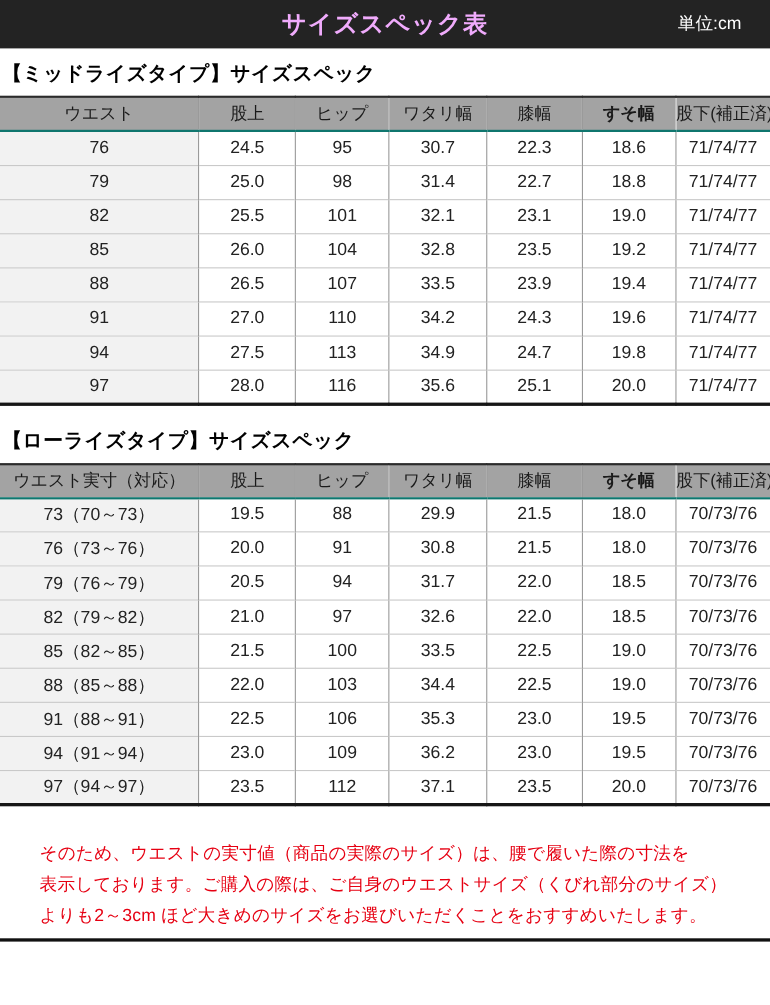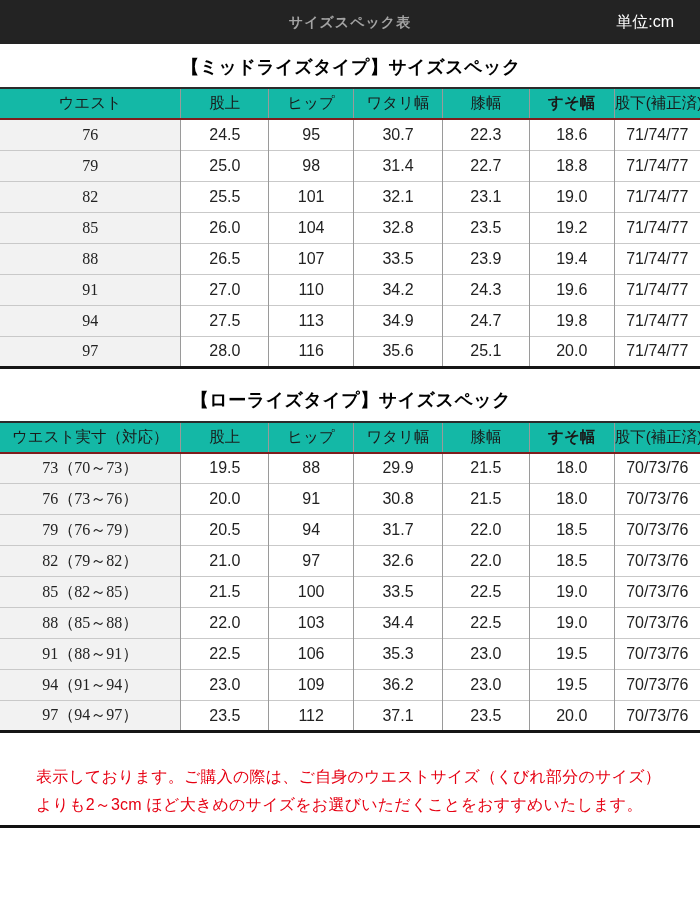--- a/index.html
+++ b/index.html
@@ -16,77 +16,76 @@
   
   .topbar {
     height: 44px;
     background: #232323;
     position: relative;
   }
   .topbar-title {
     position: absolute; left: 0; right: 0; top: 0;
     text-align: center;
     line-height: 44px;
-    font-size: 14px;
+    font-size: 22px;
     font-weight: bold;
     letter-spacing: 1px;
-    color: #a3a3a3;
+    color: #f0abfc;
   }
   .topbar-unit {
     position: absolute; right: 26px; top: 0;
     line-height: 44px;
     font-size: 16px;
     color: #ffffff;
   }
 
   
   .section-title {
     font-size: 18px;
     font-weight: bold;
     color: #000000;
     line-height: 22px;
     margin: 12px 0 9px 2px;
     letter-spacing: 0.5px;
-    text-align: center;
   }
   .section-title.second { margin: 20px 0 10px 2px; }
 
   
   table.size-table {
     width: 700px;
     border-collapse: collapse;
     table-layout: fixed;
     border-top: 2px solid #2b2b2b;
     border-bottom: 3px solid #161616;
     font-size: 16px;
   }
   table.size-table th {
     font-weight: normal;
     height: 31px;
-    background: #14b8a6;
-    border-bottom: 2px solid #7f1d1d;
+    background: #a3a3a3;
+    border-bottom: 2px solid #0f766e;
     font-size: 15.5px;
     white-space: nowrap;
     overflow: hidden;
     text-align: center;
     padding: 0;
   }
   table.size-table td {
     height: 31px;
     text-align: center;
     background: #ffffff;
     white-space: nowrap;
     overflow: hidden;
     padding: 0;
     color: #222222;
   }
   table.size-table tbody tr + tr td { border-top: 1px solid #c9c9c9; }
   table.size-table th + th,
   table.size-table td + td { border-left: 1px solid #9a9a9a; }
-  table.size-table td:first-child { background: #f2f2f2; font-family: Liberation Serif, serif; }
+  table.size-table td:first-child { background: #f2f2f2; }
   
   table.size-table th:nth-child(1) { width: 177px; }
   table.size-table th:nth-child(2) { width: 86px; }
   table.size-table th:nth-child(3) { width: 83px; }
   table.size-table th:nth-child(4) { width: 87px; }
   table.size-table th:nth-child(5) { width: 85px; }
   table.size-table th:nth-child(6) { width: 83px; font-weight: bold; }
   table.size-table th:nth-child(7) { width: 84px; }
 
   
@@ -298,17 +297,18 @@
           <td>37.1</td>
           <td>23.5</td>
           <td>20.0</td>
           <td>70/73/76</td>
         </tr>
       </tbody>
     </table>
 </div>
 
 <div class="note">
+  <div>そのため、ウエストの実寸値（商品の実際のサイズ）は、腰で履いた際の寸法を</div>
   <div>表示しております。ご購入の際は、ご自身のウエストサイズ（くびれ部分のサイズ）</div>
   <div>よりも2～3cm ほど大きめのサイズをお選びいただくことをおすすめいたします。</div>
 </div>
 
 <div class="bottom-rule"></div>
 
 </body></html>

